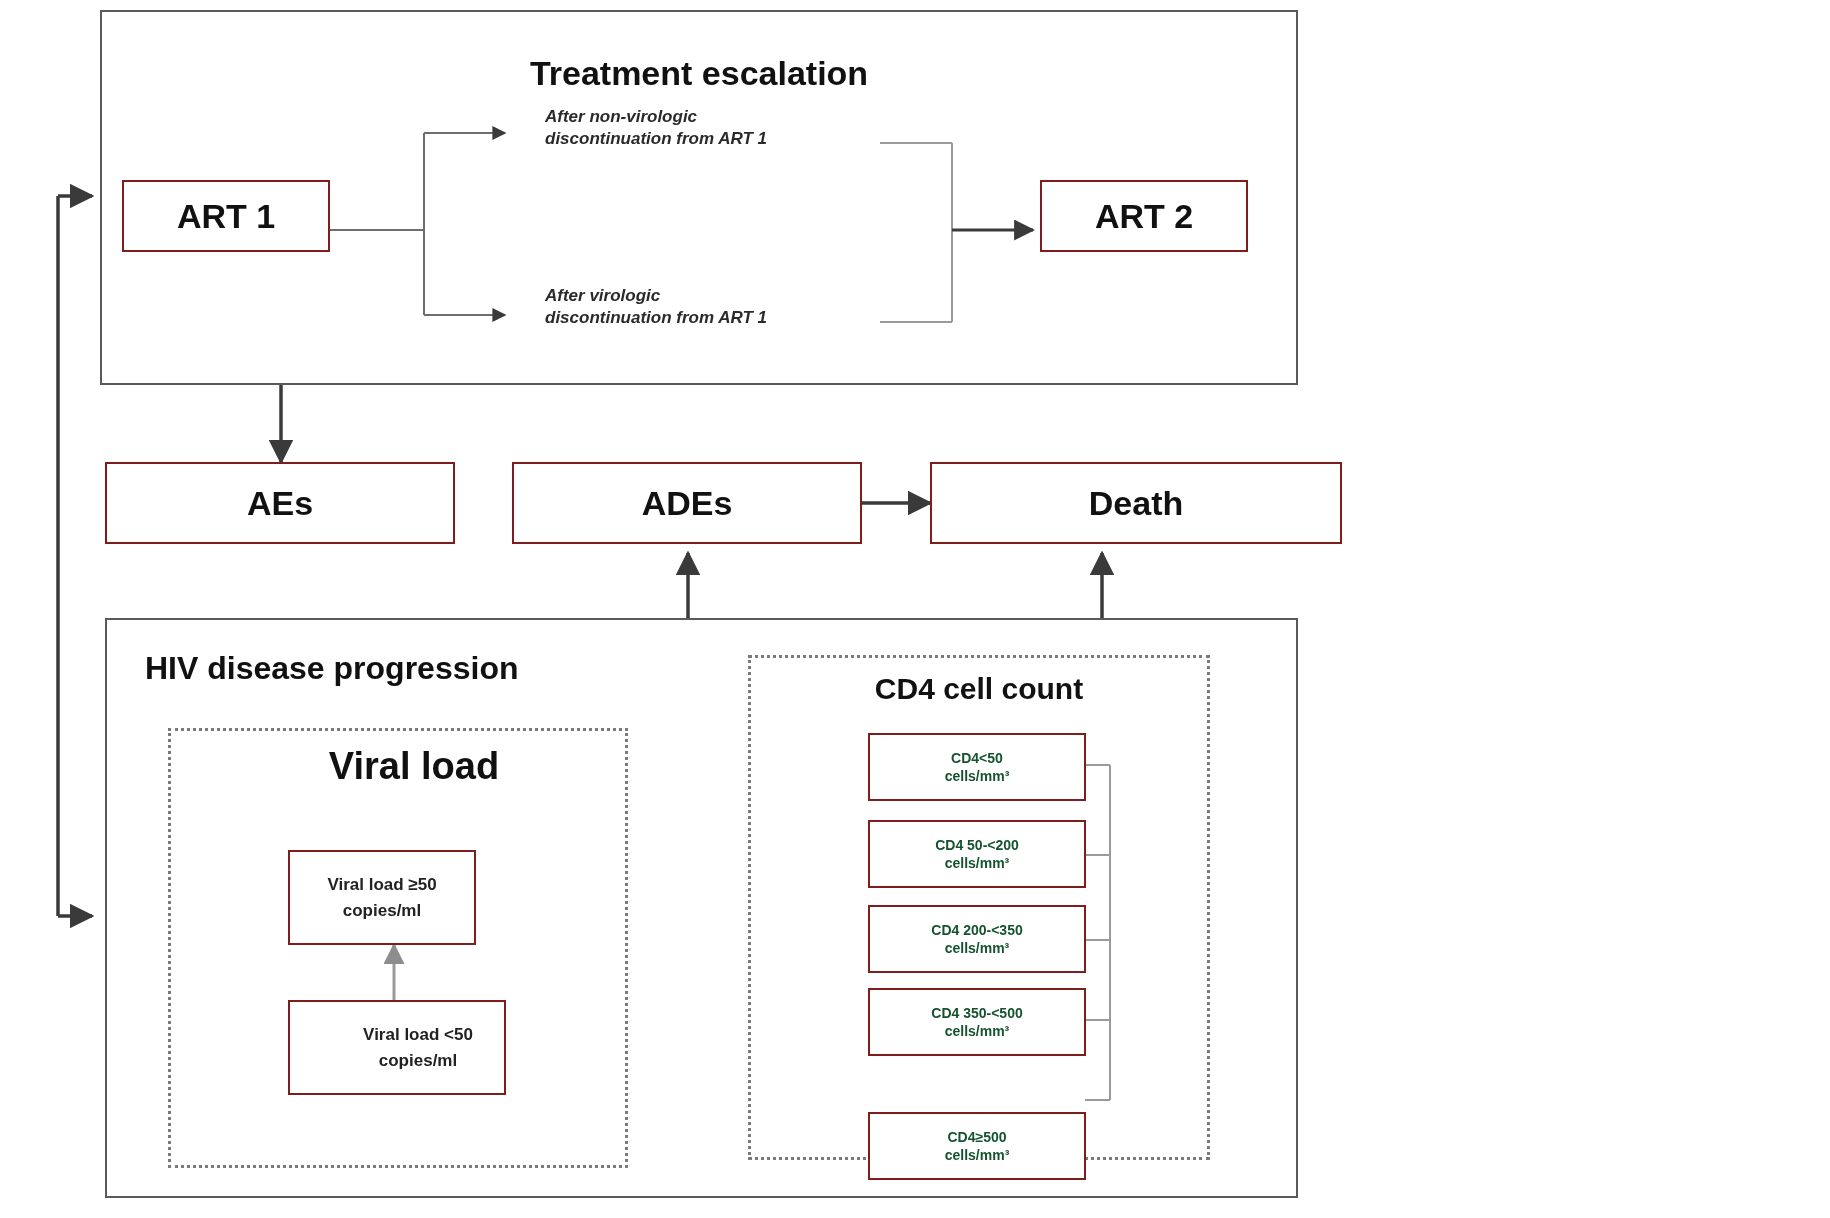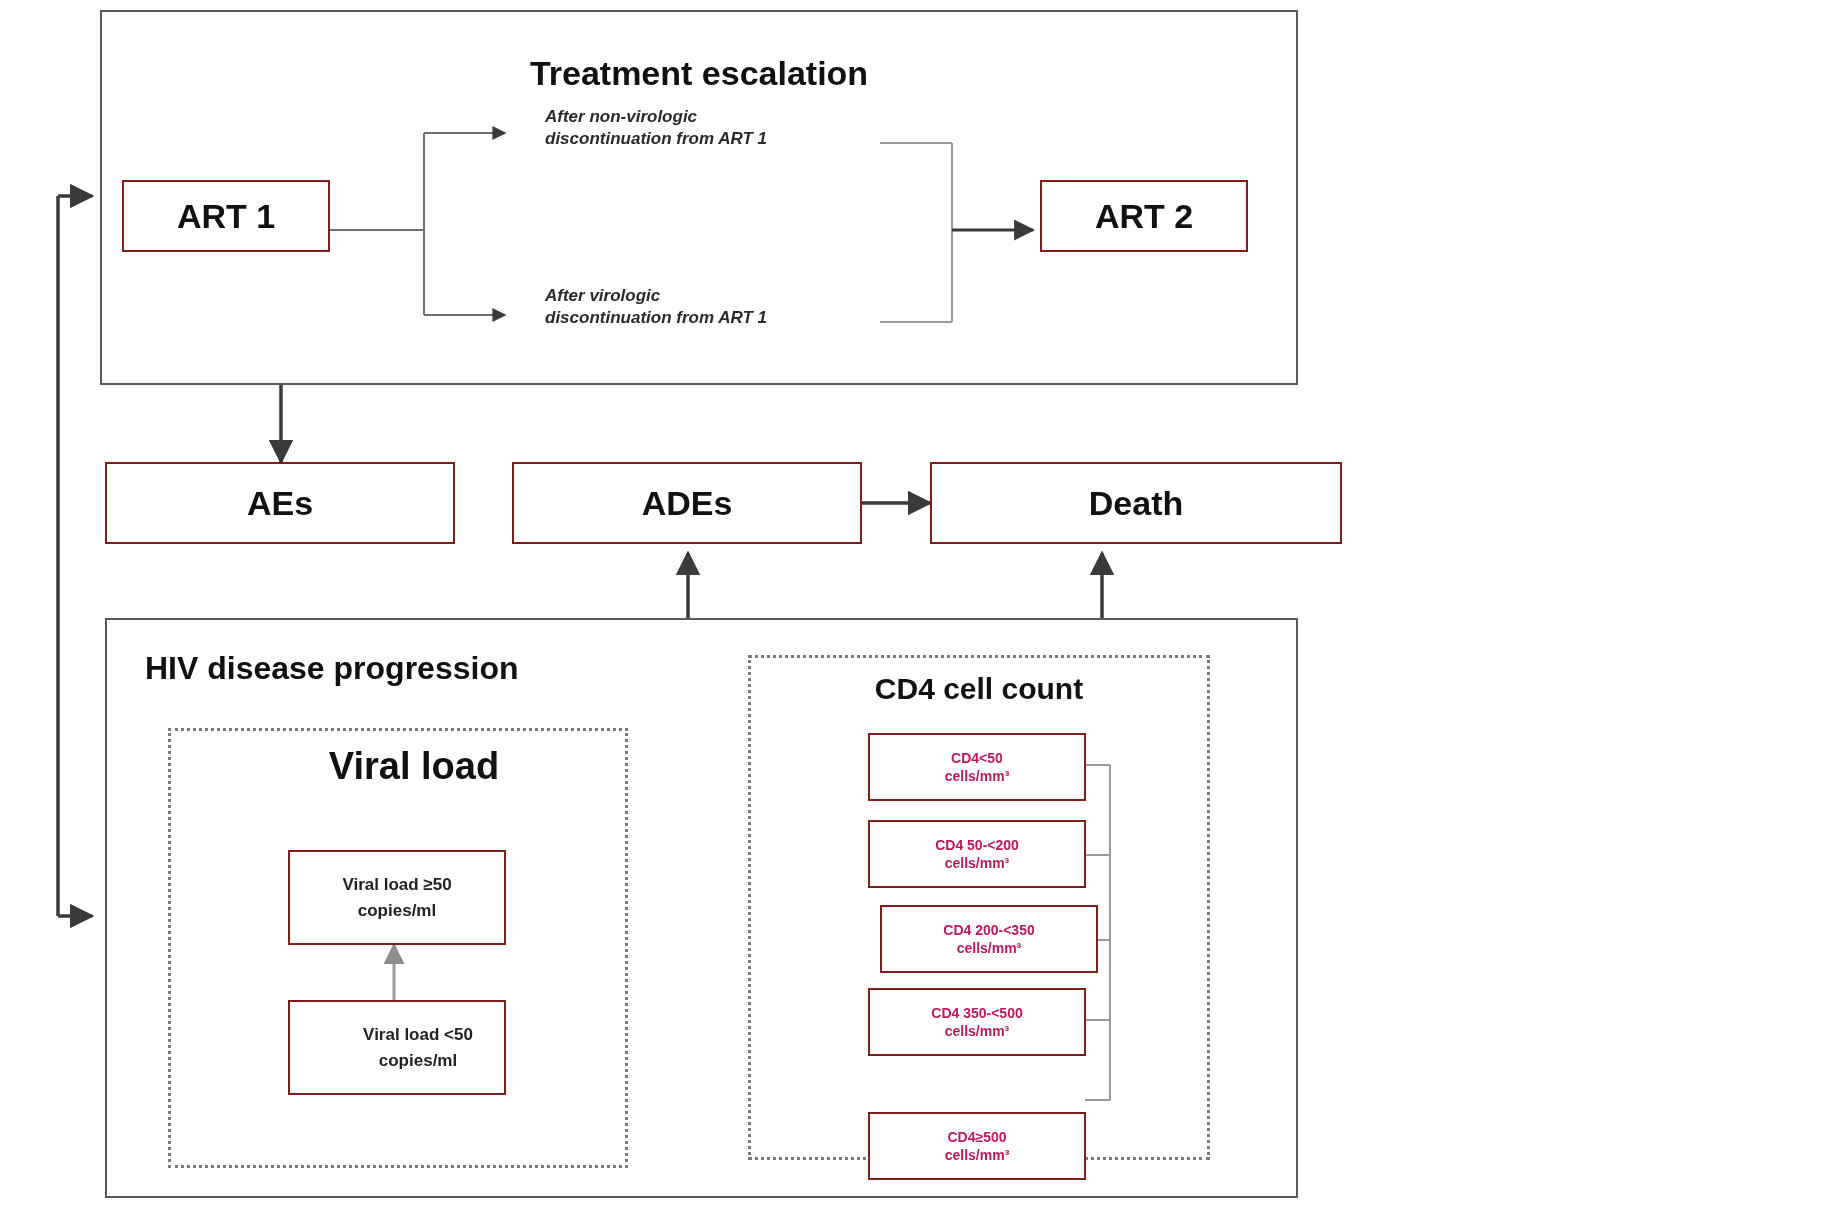--- a/index.html
+++ b/index.html
@@ -55,21 +55,21 @@
   .state-label {
     font-size: 17px;
     font-weight: bold;
     color: #222;
     line-height: 1.25;
     padding: 2px 4px;
   }
   .small-state {
     font-size: 14px;
     font-weight: bold;
-    color: #be185d;
+    color: #14532d;
     line-height: 1.3;
   }
   .edge-note {
     position: absolute;
     font-size: 17px;
     font-style: italic;
     font-weight: bold;
     color: #2a2a2a;
     line-height: 1.3;
     white-space: nowrap;
@@ -182,21 +182,21 @@
   <div class="box" style="left:930px; top:462px; width:412px; height:82px;">
     <span class="big-label">Death</span>
   </div>
 
   <div class="group" style="left:105px; top:618px; width:1193px; height:580px;"></div>
   <div class="grp-title big-label" style="left:145px; top:650px; width:470px; font-size:32px; text-align:left;">HIV disease progression</div>
 
   <div class="dashed" style="left:168px; top:728px; width:460px; height:440px;"></div>
   <div class="grp-title big-label" style="left:184px; top:745px; width:460px; font-size:38px;">Viral load</div>
 
-  <div class="box" style="left:288px; top:850px; width:218px; height:95px;">
+  <div class="box" style="left:288px; top:850px; width:188px; height:95px;">
     <div>
       <div class="state-label">Viral load ≥50</div>
       <div class="state-label">copies/ml</div>
     </div>
   </div>
 
   <div class="box" style="left:288px; top:1000px; width:218px; height:95px;padding-left:42px;">
     <div>
       <div class="state-label">Viral load &lt;50</div>
       <div class="state-label">copies/ml</div>
@@ -213,21 +213,21 @@
     </div>
   </div>
 
   <div class="box" style="left:868px; top:820px; width:218px; height:68px;">
     <div>
       <div class="small-state">CD4 50-&lt;200</div>
       <div class="small-state">cells/mm³</div>
     </div>
   </div>
 
-  <div class="box" style="left:868px; top:905px; width:218px; height:68px;margin-left:12px;">
+  <div class="box" style="left:868px; top:905px; width:218px; height:68px;">
     <div>
       <div class="small-state">CD4 200-&lt;350</div>
       <div class="small-state">cells/mm³</div>
     </div>
   </div>
 
   <div class="box" style="left:868px; top:988px; width:218px; height:68px;">
     <div>
       <div class="small-state">CD4 350-&lt;500</div>
       <div class="small-state">cells/mm³</div>

